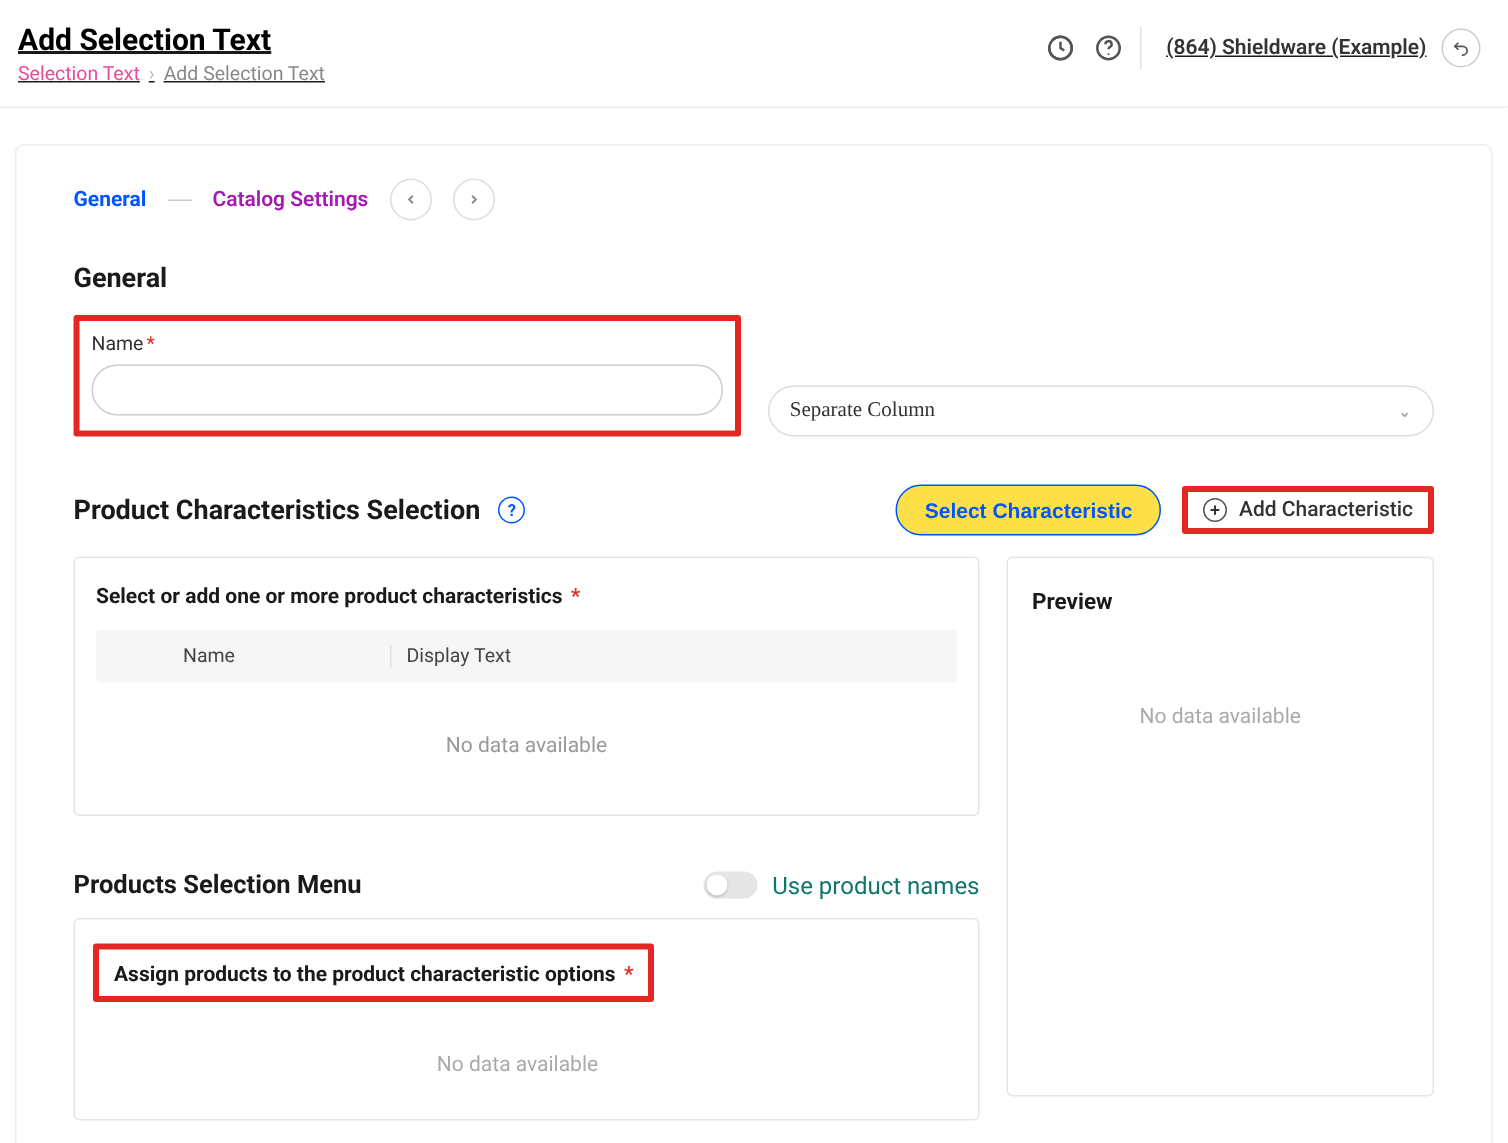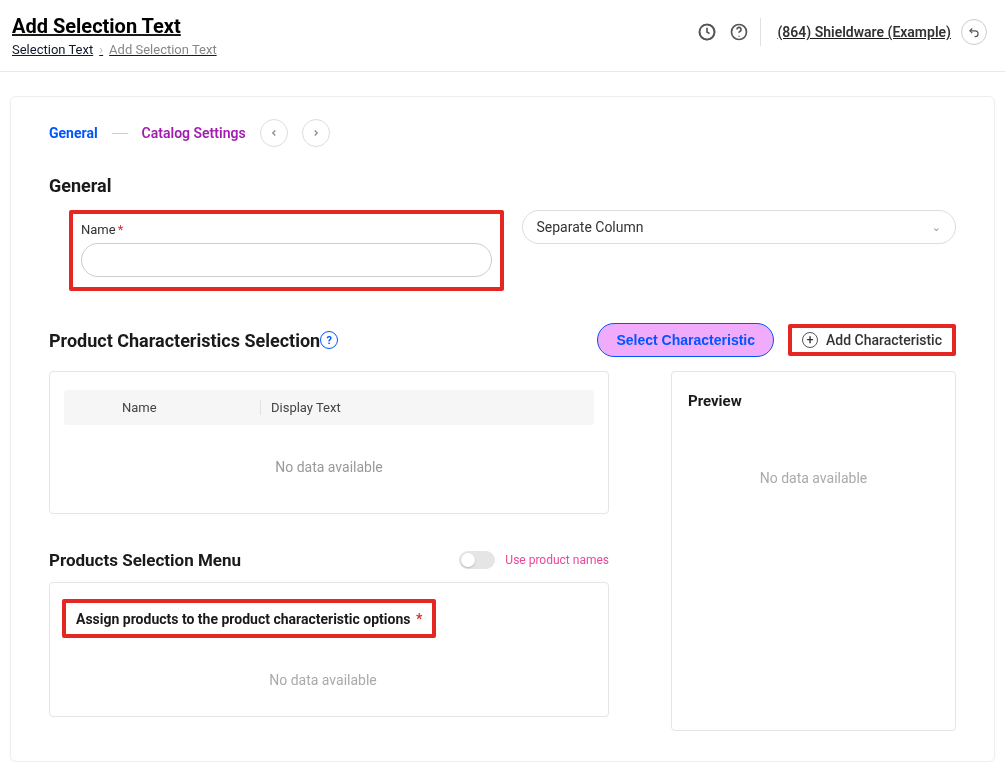--- a/index.html
+++ b/index.html
@@ -2,21 +2,21 @@
 <html><head>
 <meta charset="utf-8">
 <style>
   * { box-sizing: border-box; margin: 0; padding: 0; }
   body { font-family: -apple-system, BlinkMacSystemFont, "Segoe UI", Roboto, sans-serif; color: #1a1a1a; background: #fff; width: 1005px; }
   
   .header { display: flex; align-items: flex-start; justify-content: space-between; padding: 14px 18px 14px 12px; border-bottom: 1px solid #eaeaea; text-decoration: underline; }
   .header-left { }
   .page-title { font-size: 20px; font-weight: 700; color: #000; margin-bottom: 4px; }
   .breadcrumb { font-size: 13px; color: #888; display: flex; align-items: center; gap: 6px; }
-  .breadcrumb .bc-link { color: #0f172a; }
+  .breadcrumb .bc-link { color: #ec4899; }
   .breadcrumb .sep { color: #bbb; }
   .header-right { display: flex; align-items: center; gap: 10px; padding-top: 4px; }
   .icon-btn { width: 22px; height: 22px; display: flex; align-items: center; justify-content: center; cursor: pointer; color: #555; }
   .vr { width: 1px; height: 28px; background: #e0e0e0; }
   .account { font-size: 14px; font-weight: 600; color: #333; margin-left: 6px; }
   .back-circ { width: 26px; height: 26px; border: 1px solid #ccc; border-radius: 50%; display: flex; align-items: center; justify-content: center; cursor: pointer; color: #555; }
 
   .card { margin: 24px 10px 20px 10px; border: 1px solid #eee; border-radius: 6px; background: #fff; box-shadow: 0 1px 3px rgba(0,0,0,0.03); padding: 0 38px 30px 38px; }
   
   .tabs-row { display: flex; align-items: center; justify-content: space-between; padding: 22px 0 18px 0; }
@@ -24,60 +24,60 @@
   .tab-active { color: #0055ff; font-weight: 700; font-size: 14px; }
   .tab-sep { width: 16px; height: 1px; background: #ccc; }
   .tab-inactive { color: #a21caf; font-weight: 600; font-size: 14px; }
   .nav-circ { width: 28px; height: 28px; border: 1px solid #ddd; border-radius: 50%; display: flex; align-items: center; justify-content: center; cursor: pointer; color: #888; font-size: 13px; }
   .close-pill { background: #000; color: #fff; border-radius: 18px; padding: 8px 14px; display: flex; align-items: center; gap: 10px; cursor: pointer; font-size: 14px; font-weight: 600; }
   .close-pill .vline { width: 1px; height: 16px; background: rgba(255,255,255,0.5); }
   .more-dots { font-size: 14px; letter-spacing: 1px; }
 
   .section-title { font-size: 18px; font-weight: 700; margin: 10px 0 14px 0; }
   
-  .row2 { display: flex; gap: 18px; align-items: flex-start; margin-left: 20px; }
+  .row2 { display: flex; gap: 18px; align-items: flex-end; }
   .field { flex: 1; }
   .label { font-size: 13px; color: #333; margin-bottom: 6px; display: block; }
   .req { color: #d93025; margin-left: 2px; }
   .text-input { width: 100%; height: 34px; border: 1px solid #ccc; border-radius: 17px; padding: 0 14px; font-size: 14px; }
-  .select { width: 100%; height: 34px; border: 1px solid #ddd; border-radius: 17px; padding: 0 14px; font-size: 14px; display: flex; align-items: center; justify-content: space-between; color: #333; cursor: pointer; }
+  .select { width: 100%; height: 34px; border: 1px solid #ddd; border-radius: 17px; padding: 0 14px; font-size: 14px; display: flex; align-items: center; justify-content: space-between; color: #333; cursor: pointer; font-family: Liberation Serif, serif; }
   .chev { color: #999; font-size: 11px; }
 
   .red-box { border: 4px solid #e52724; padding: 8px 8px 10px 8px; border-radius: 2px; }
   .red-box-inline { border: 4px solid #e52724; padding: 4px 10px; border-radius: 2px; display: inline-flex; align-items: center; }
 
-  .pc-row { display: flex; align-items: center; gap: 0; margin: 32px 0 14px 0; }
+  .pc-row { display: flex; align-items: center; gap: 12px; margin: 32px 0 14px 0; }
   .pc-title { font-size: 18px; font-weight: 700; }
   .help-circle { width: 18px; height: 18px; border: 1.5px solid #0055ff; border-radius: 50%; display: flex; align-items: center; justify-content: center; color: #0055ff; font-size: 11px; font-weight: 700; cursor: pointer; }
   .pc-actions { margin-left: auto; display: flex; gap: 14px; align-items: center; }
-  .btn-outline-blue { border: 1px solid #0055ff; color: #0055ff; background: #f0abfc; border-radius: 18px; padding: 8px 18px; font-size: 14px; font-weight: 600; cursor: pointer; }
+  .btn-outline-blue { border: 1px solid #0055ff; color: #0055ff; background: #fde047; border-radius: 18px; padding: 8px 18px; font-size: 14px; font-weight: 600; cursor: pointer; }
   .btn-plain { display: flex; align-items: center; gap: 8px; color: #333; font-size: 14px; font-weight: 500; cursor: pointer; }
   .plus-circle { width: 16px; height: 16px; border: 1.5px solid #555; border-radius: 50%; display: flex; align-items: center; justify-content: center; font-size: 12px; line-height: 1; }
 
   .main-cols { display: flex; gap: 18px; }
   .col-left { flex: 1; }
-  .col-right { width: 285px; margin-left: 44px; }
+  .col-right { width: 285px; }
   
   .panel { border: 1px solid #e5e5e5; border-radius: 4px; padding: 18px 14px; }
   .panel-h { font-size: 14px; font-weight: 700; margin-bottom: 14px; }
   .table-head { background: #f6f6f6; display: flex; padding: 10px 16px; font-size: 13px; color: #444; border-radius: 3px; }
   .th-name { flex: 0 0 180px; padding-left: 42px; }
   .th-disp { flex: 1; border-left: 1px solid #e0e0e0; padding-left: 10px; }
   .no-data { text-align: center; color: #999; font-size: 14px; padding: 34px 0 20px 0; }
   
   .preview-panel { border: 1px solid #e5e5e5; border-radius: 4px; padding: 20px 16px; min-height: 360px; }
   .preview-h { font-size: 15px; font-weight: 700; margin-bottom: 60px; }
   .preview-nd { text-align: center; color: #aaa; font-size: 14px; }
 
   .psm-row { display: flex; align-items: center; margin: 36px 0 12px 0; text-align: right; }
   .psm-title { font-size: 17px; font-weight: 700; }
   .toggle-wrap { margin-left: auto; display: flex; align-items: center; gap: 10px; }
   .toggle { width: 36px; height: 18px; background: #e5e5e5; border-radius: 10px; position: relative; cursor: pointer; }
   .toggle .knob { width: 14px; height: 14px; background: #fff; border-radius: 50%; position: absolute; top: 2px; left: 2px; box-shadow: 0 1px 2px rgba(0,0,0,0.2); }
-  .toggle-label { color: #ec4899; font-size: 12px; }
+  .toggle-label { color: #0f766e; font-size: 16px; }
 
   .assign-panel { border: 1px solid #e5e5e5; border-radius: 4px; padding: 16px 24px 28px 12px; }
   .assign-h-box { display: inline-block; }
   .assign-h { font-size: 14px; font-weight: 700; }
   .assign-nd { text-align: center; color: #aaa; font-size: 14px; padding: 34px 0 0 0; }
 
   svg { display: block; }
 </style>
 </head>
 <body>
@@ -167,20 +167,23 @@
           <span>Add Characteristic</span>
         </div>
       </div>
     </div>
   </div>
 
   <div class="main-cols">
     <div class="col-left">
 
       <div class="panel">
+        <div class="panel-h">
+          <span>Select or add one or more product characteristics</span><span class="req"> *</span>
+        </div>
         <div class="table-head">
           <div class="th-name">Name</div>
           <div class="th-disp">Display Text</div>
         </div>
         <div class="no-data">No data available</div>
       </div>
 
       <div class="psm-row">
         <span class="psm-title">Products Selection Menu</span>
         <div class="toggle-wrap">

